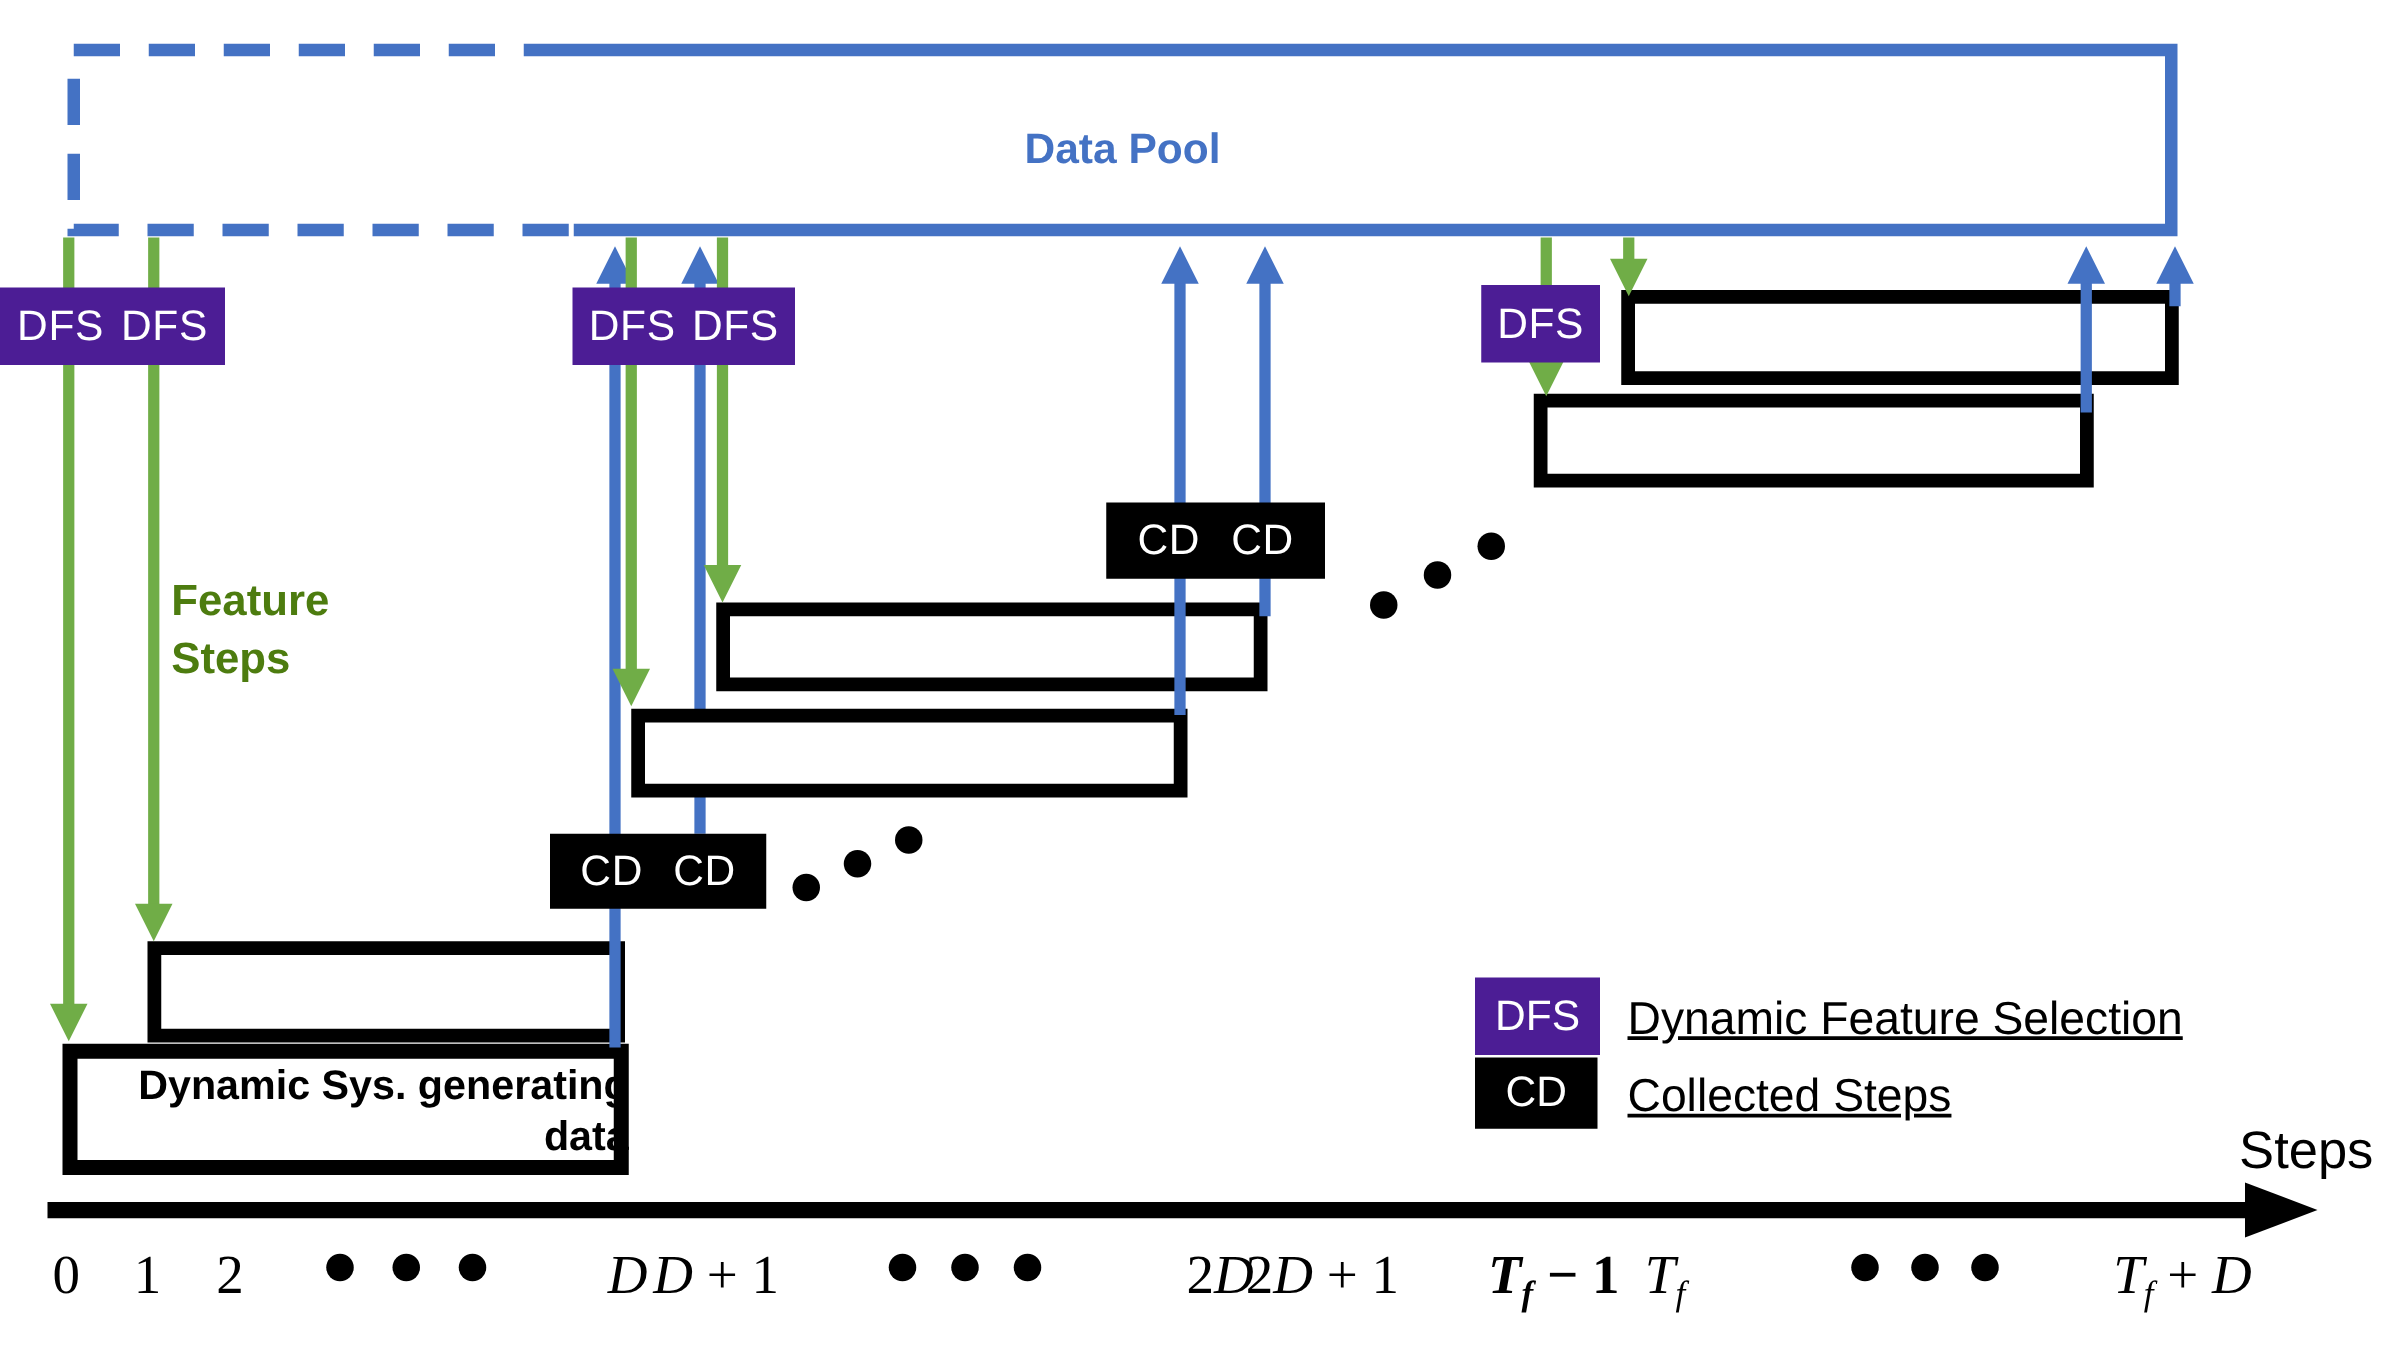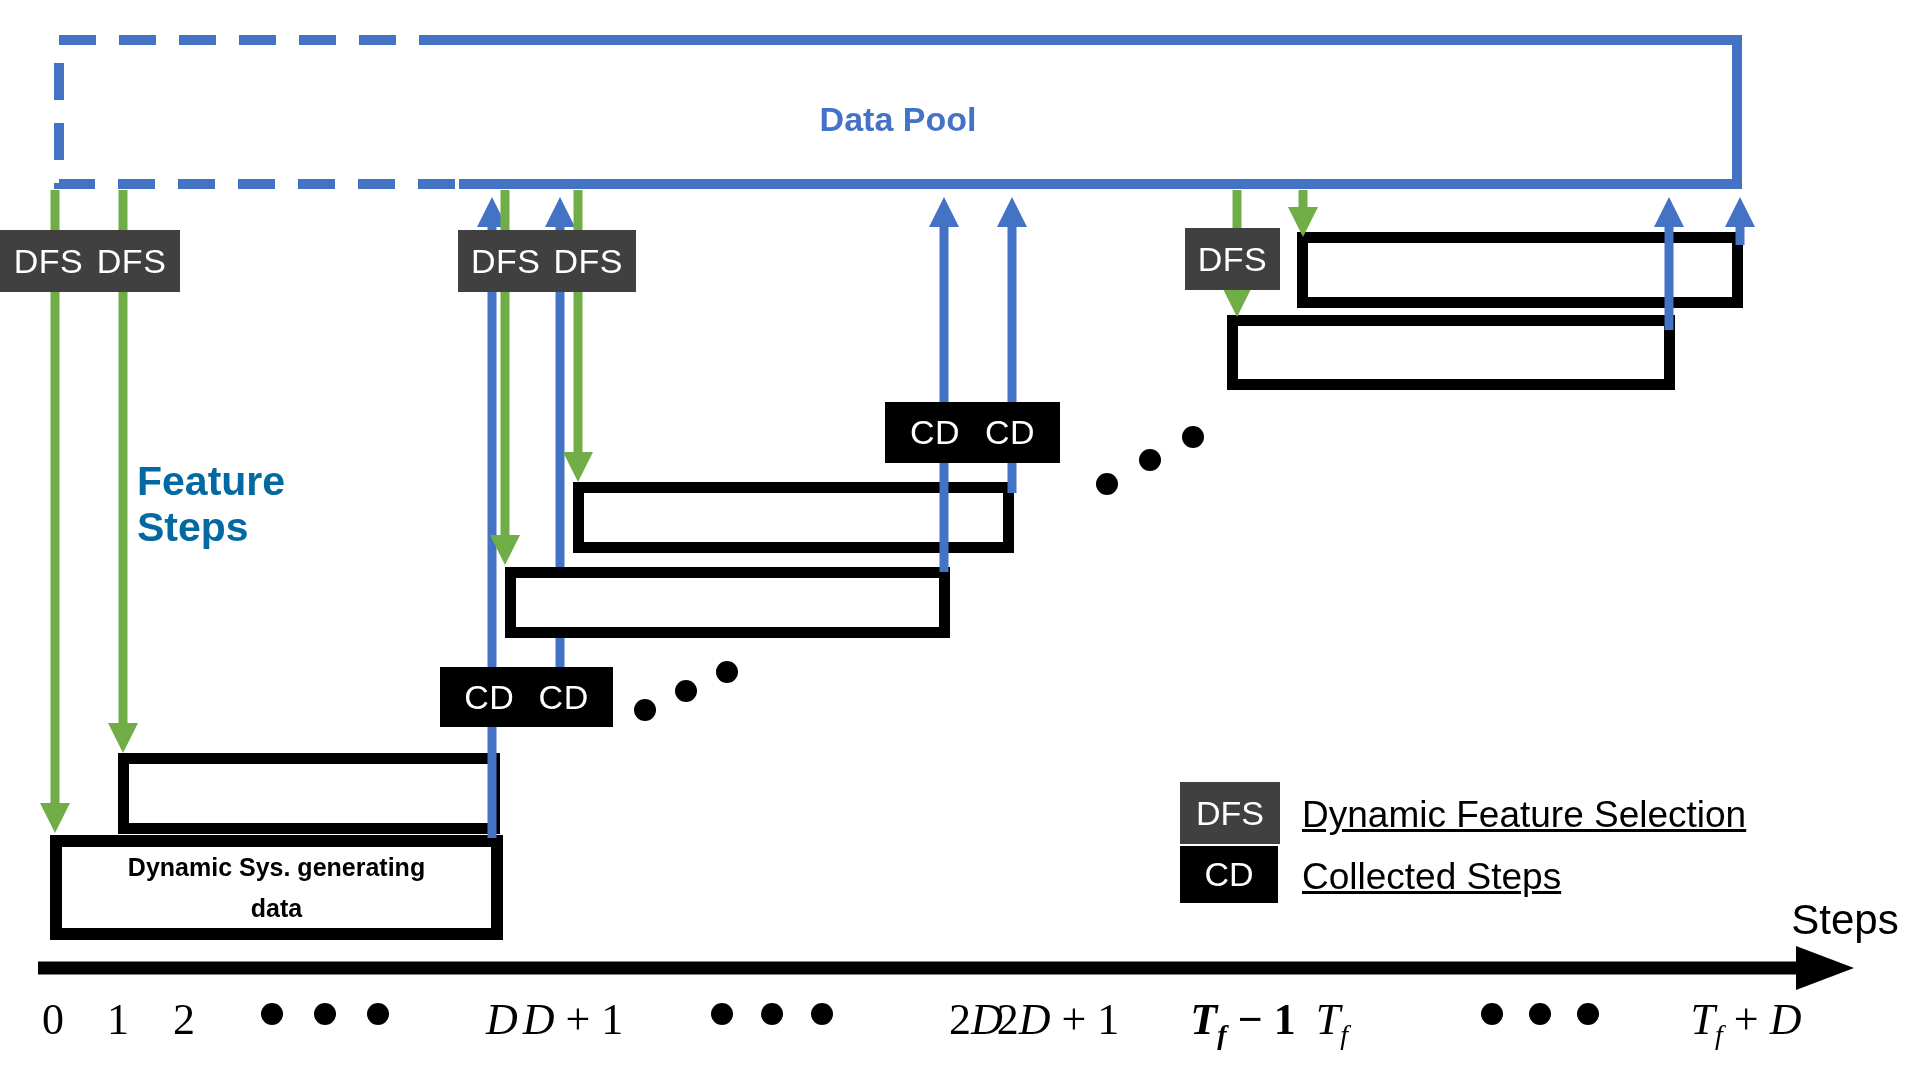--- a/index.html
+++ b/index.html
@@ -2,29 +2,29 @@
 <html><head>
 <meta charset="utf-8">
 <style>
   html,body{margin:0;padding:0;background:#ffffff;}
   body{width:1920px;height:1080px;position:relative;overflow:hidden;
        font-family:"Liberation Sans",sans-serif;}
   #diagram-svg{position:absolute;left:0;top:0;z-index:1;}
   .overlay{position:absolute;left:0;top:0;width:1920px;height:1080px;z-index:2;pointer-events:none;}
   .colorbox{position:absolute;display:flex;align-items:center;justify-content:space-evenly;
             color:#ffffff;font-size:34px;letter-spacing:0.5px;}
-  .green-bg{background:#404040;}
+  .green-bg{background:#4c1d95;}
   .blue-bg{background:#000000;}
   .pool-title{position:absolute;left:698px;top:100px;width:400px;text-align:center;
               color:#4472C4;font-weight:bold;font-size:34px;}
-  .feature-subset{position:absolute;left:137px;top:458px;color:#0369a1;
-                  font-weight:bold;font-size:41px;line-height:46px;}
+  .feature-subset{position:absolute;left:137px;top:458px;color:#4d7c0f;
+                  font-weight:bold;font-size:35px;line-height:46px;}
   .dynamic-text{position:absolute;left:50px;top:838px;width:453px;height:99px;
-                display:flex;flex-direction:column;align-items:center;justify-content:center;
-                color:#000;font-weight:bold;font-size:25px;line-height:41px;}
+                display:flex;flex-direction:column;align-items:flex-end;justify-content:center;
+                color:#000;font-weight:bold;font-size:33px;line-height:41px;}
   .steps-label{position:absolute;left:1760px;top:896px;width:170px;text-align:center;
                color:#000;font-size:42px;}
   .legend-key{position:absolute;display:flex;align-items:center;justify-content:center;
               color:#fff;font-size:34px;}
   .legend-dfs-key{left:1180px;top:782px;width:100px;height:62px;}
   .legend-cd-key{left:1180px;top:846px;width:98px;height:57px;}
   .legend-label{position:absolute;left:1302px;color:#000;font-size:37px;white-space:nowrap;text-decoration:underline;}
   .legend-dfs-label{top:794px;}
   .legend-cd-label{top:856px;}
   .tick{position:absolute;top:994px;transform:translateX(-50%);

